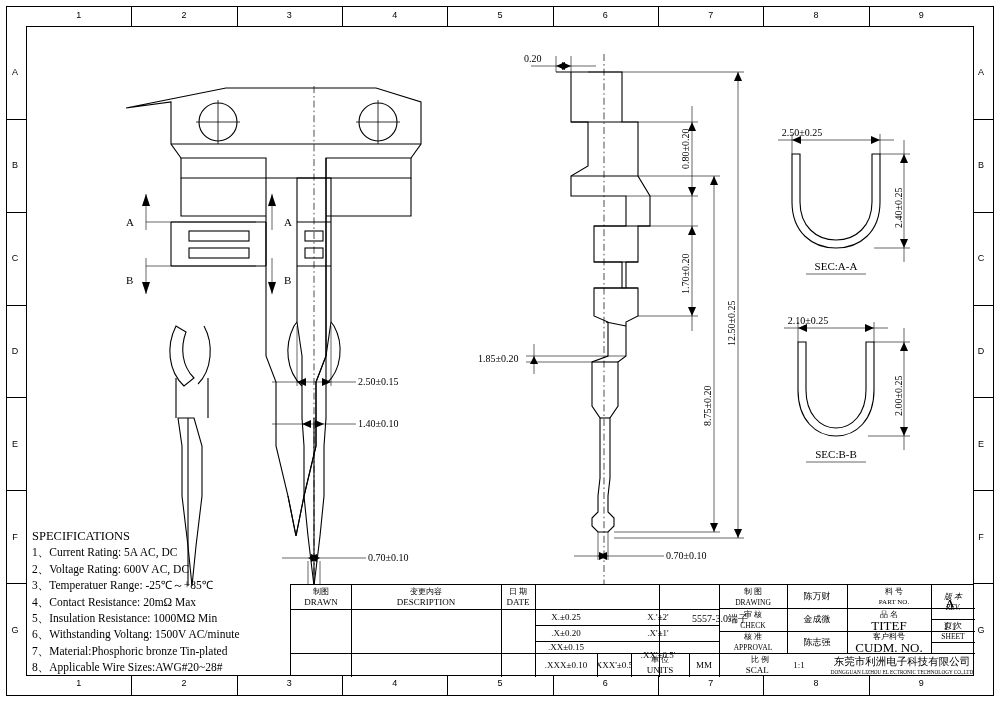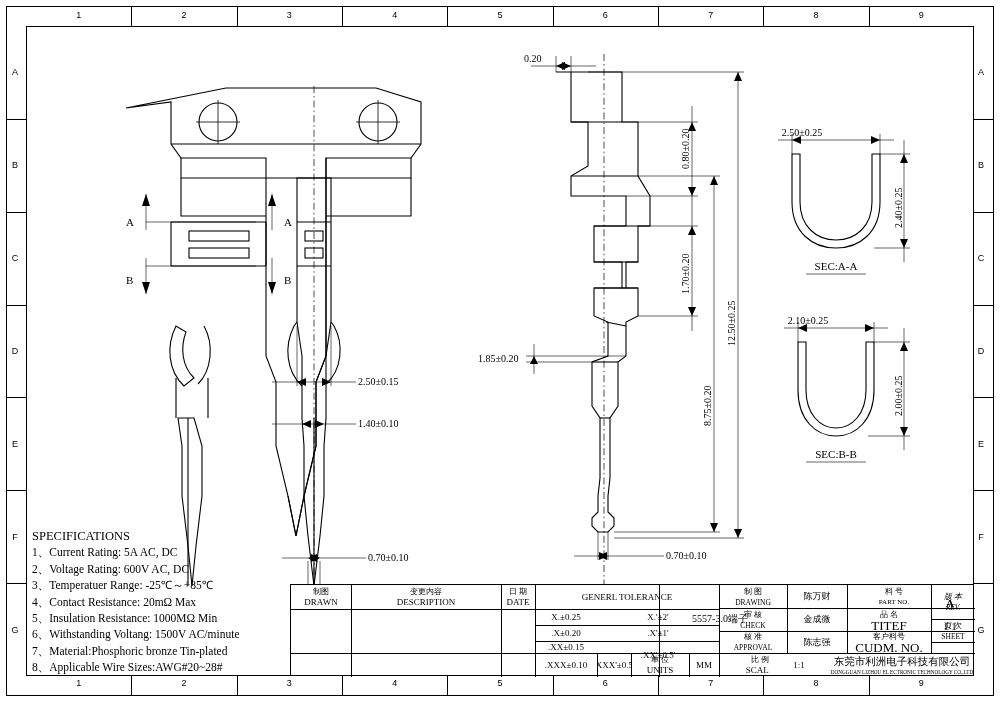--- a/index.html
+++ b/index.html
@@ -360,21 +360,20 @@
     </div>
     <div class="cell two-line" style="left:60px;top:0;width:150px;height:24px;">
       <span class="cn">变更内容</span>
       <span>DESCRIPTION</span>
     </div>
     <div class="cell two-line" style="left:210px;top:0;width:34px;height:24px;">
       <span class="cn">日 期</span>
       <span>DATE</span>
     </div>
 
-    <div class="cell ctr mid" style="left:244px;top:0;width:184px;height:24px;">GENERL  TOLERANCE</div>
     <div class="cell ctr" style="left:244px;top:24px;width:62px;height:16px;">X.±0.25</div>
     <div class="cell ctr" style="left:306px;top:24px;width:122px;height:16px;">X.'±2'</div>
     <div class="cell ctr" style="left:244px;top:40px;width:62px;height:16px;">.X±0.20</div>
     <div class="cell ctr" style="left:306px;top:40px;width:122px;height:16px;">.X'±1'</div>
     <div class="cell ctr" style="left:244px;top:56px;width:62px;height:12px;">.XX±0.15</div>
     <div class="cell ctr" style="left:306px;top:56px;width:122px;height:12px;margin-top:8px;">.XX'±0.5'</div>
     <div class="cell ctr" style="left:244px;top:68px;width:62px;height:24px;">.XXX±0.10</div>
     <div class="cell ctr" style="left:306px;top:68px;width:34px;height:24px;">.XXX'±0.5'</div>
 
     <div class="cell two-line" style="left:340px;top:68px;width:58px;height:24px;">

